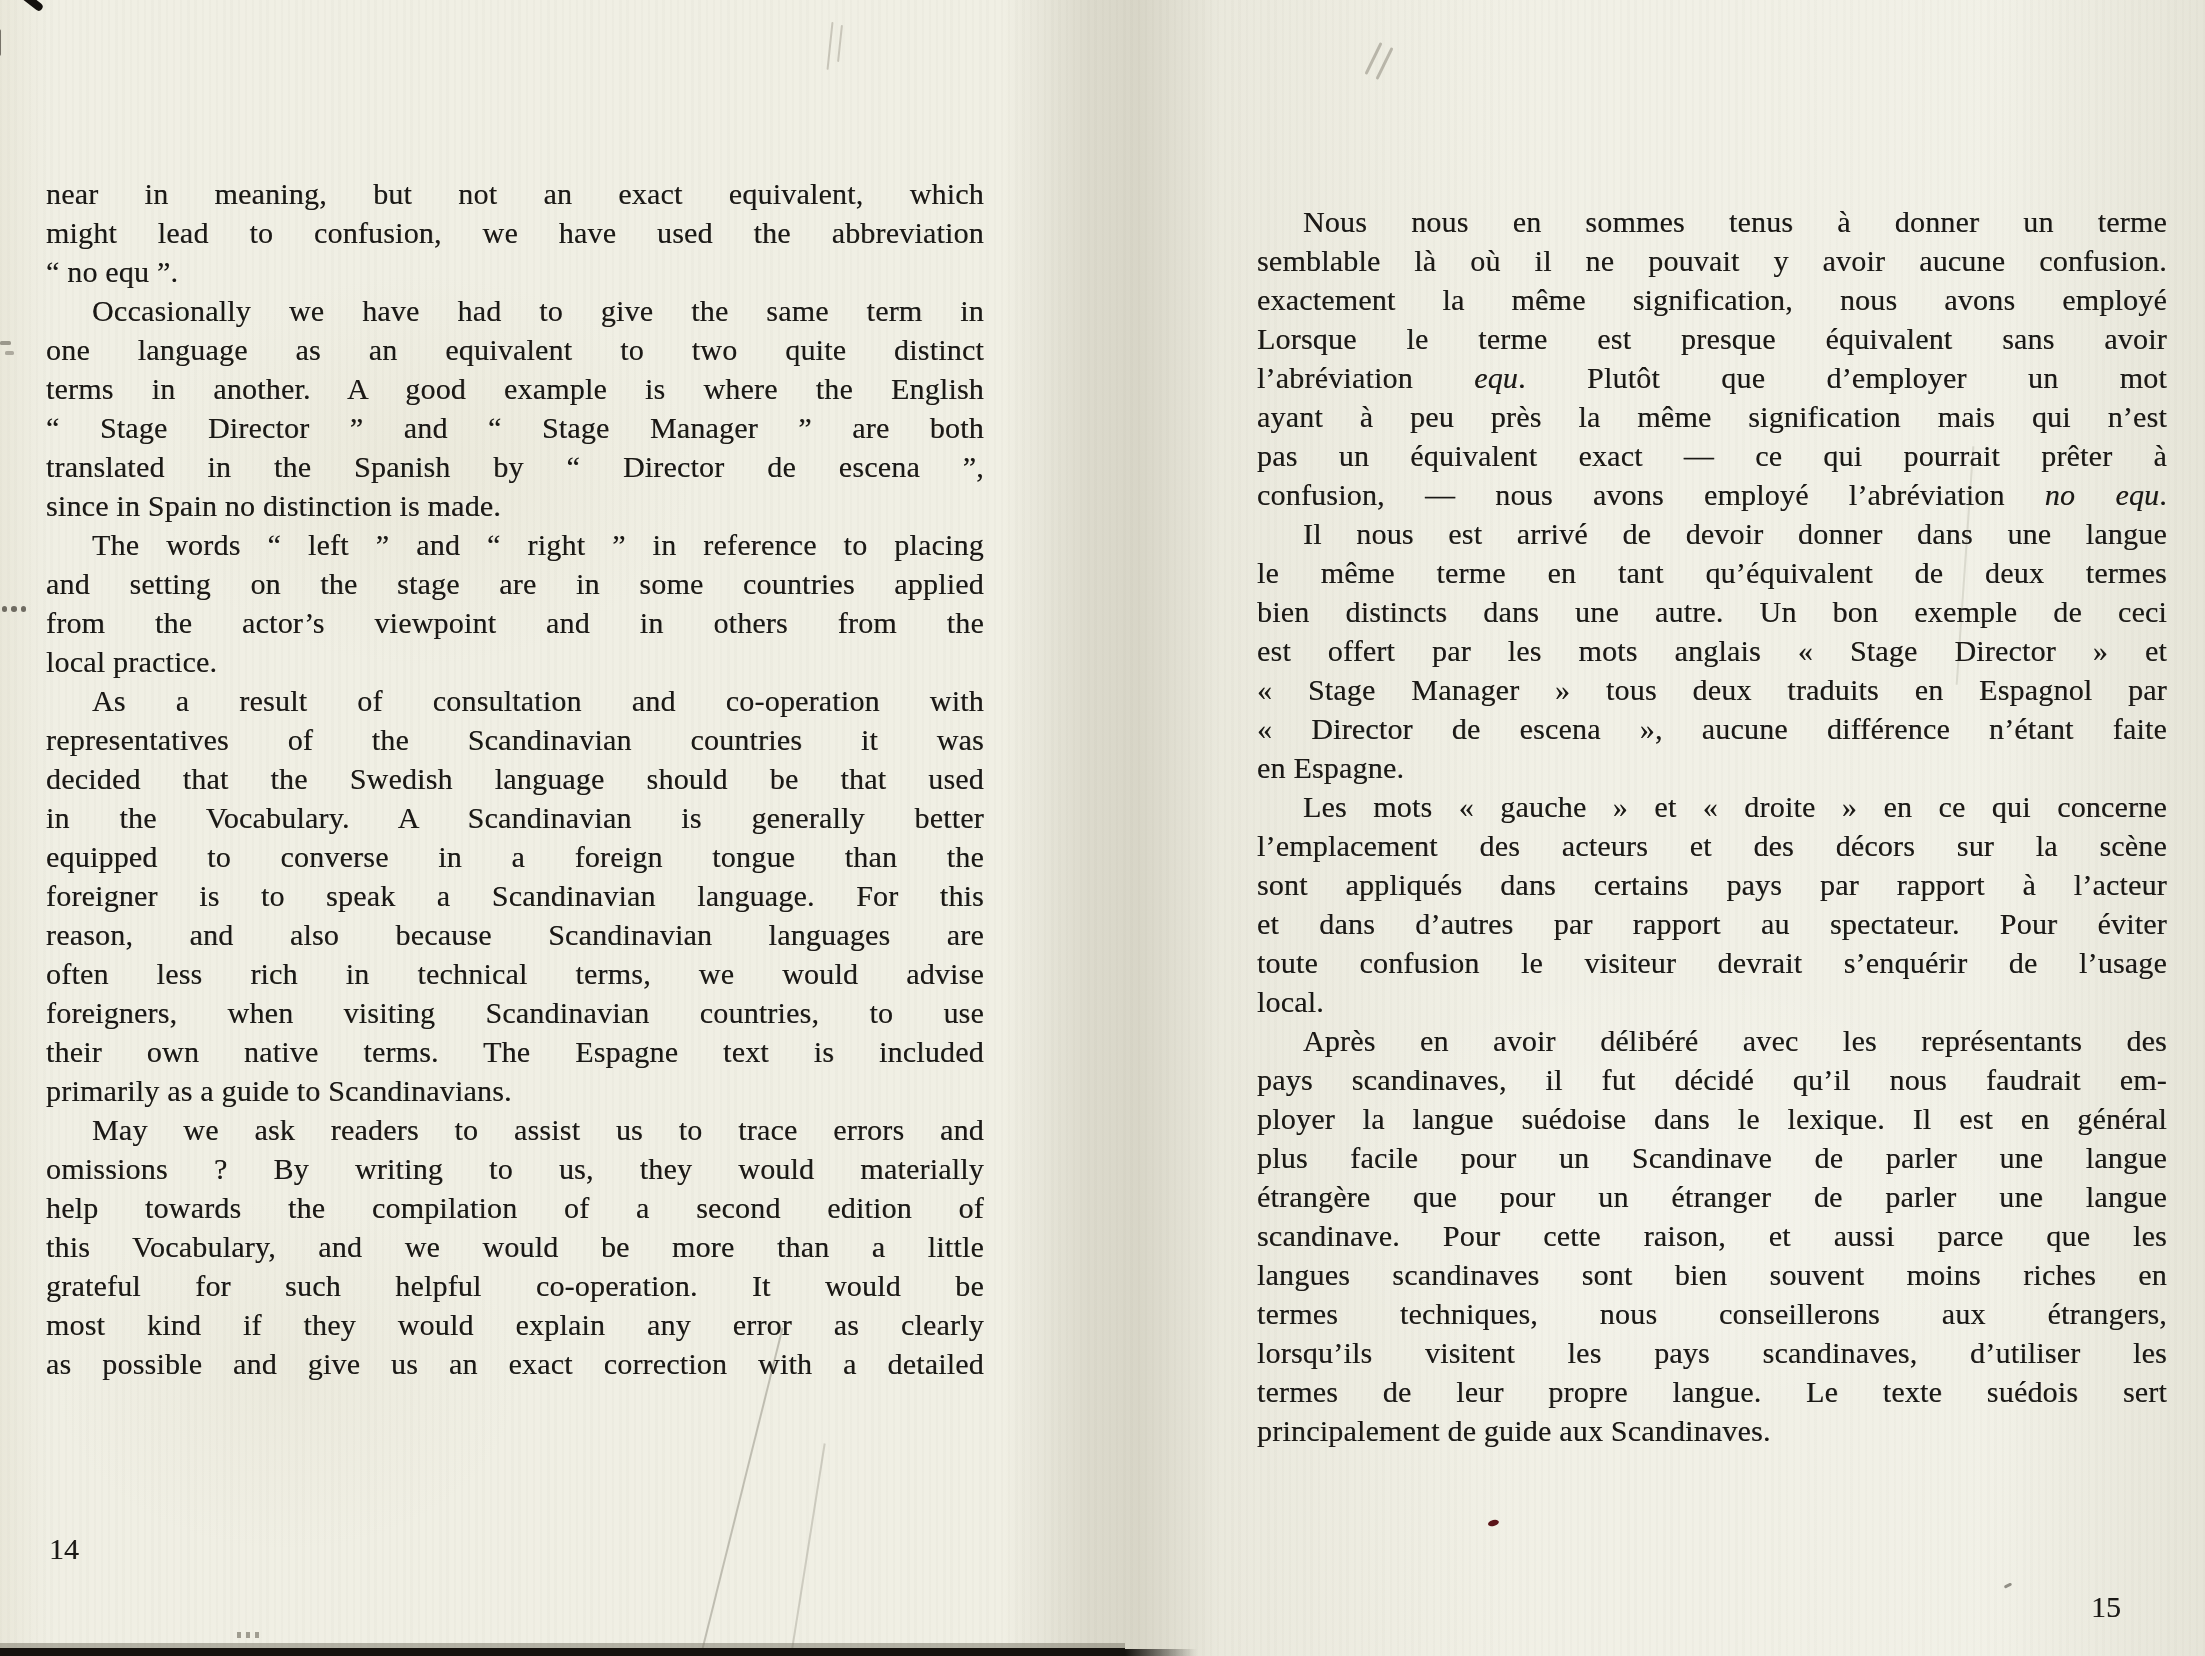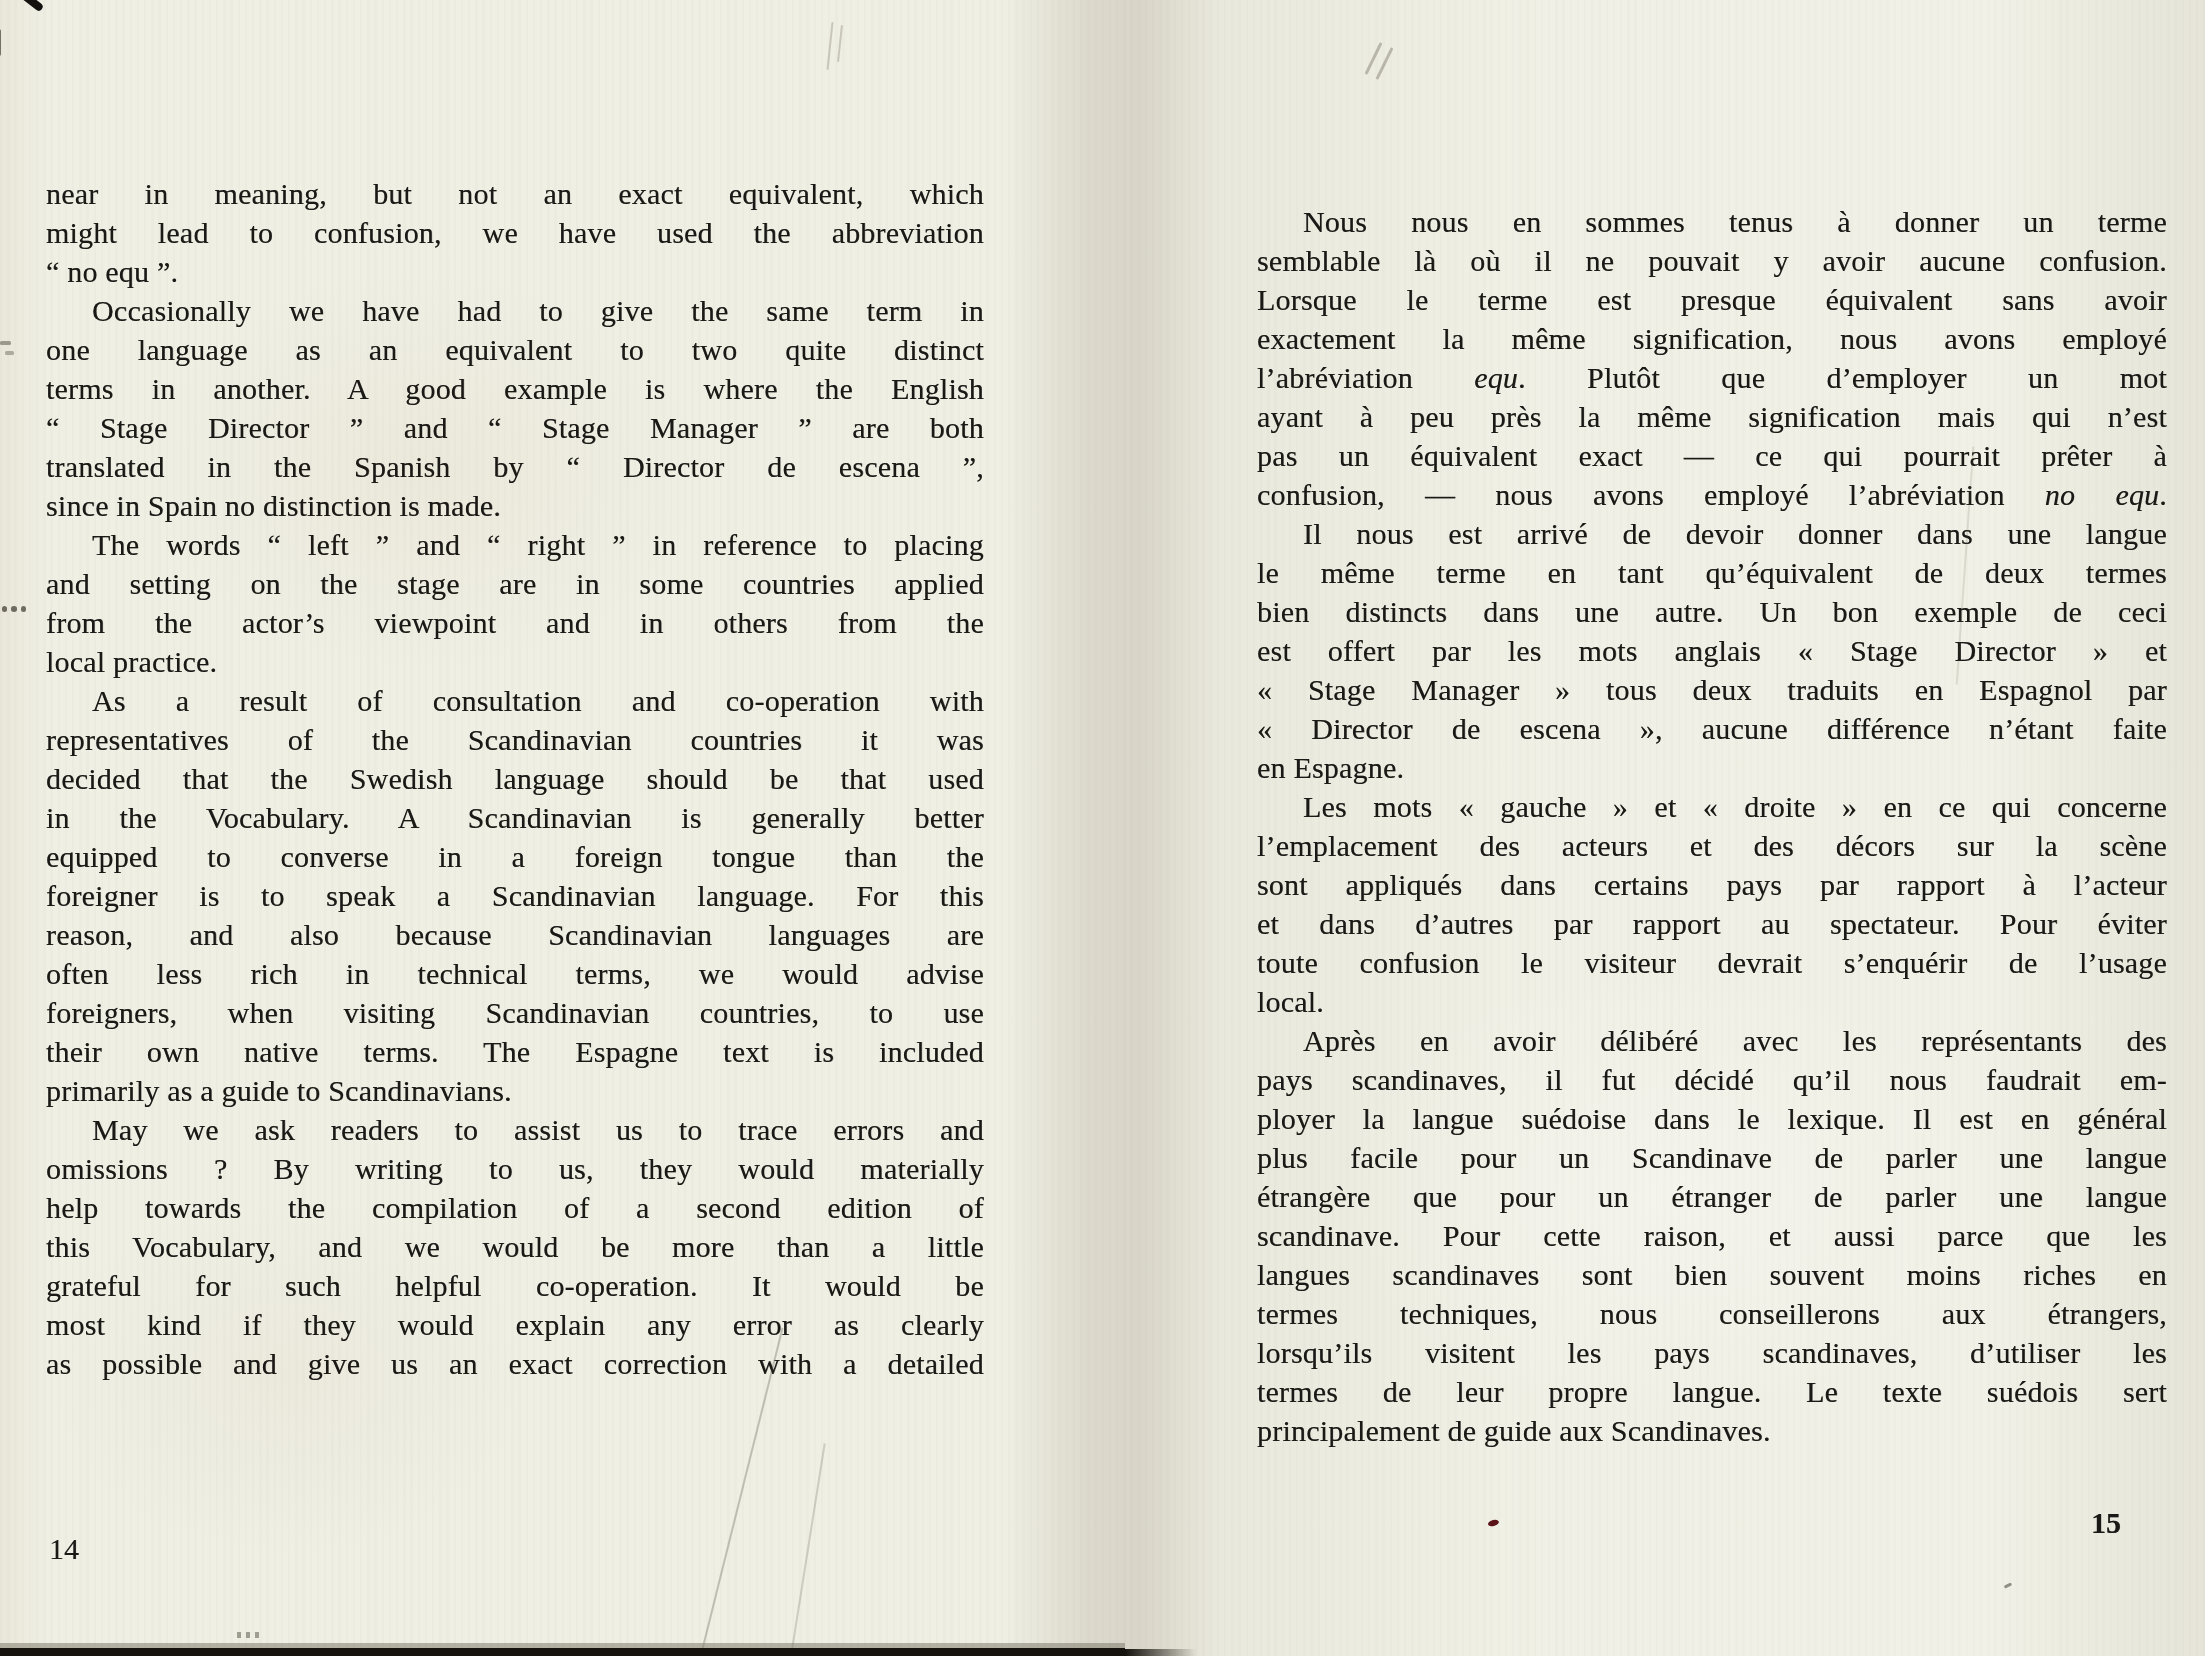--- a/index.html
+++ b/index.html
@@ -58,21 +58,21 @@
   }
   .line.end{text-align-last:left;}
   .line.indent{padding-left:46px;}
   .page-number{
     position:absolute;
     color:var(--ink);
     font-size:30px;
     text-shadow:0.3px 0 0 rgba(27,25,22,0.5);
   }
   .page-number.left{left:49px;top:1532px;}
-  .page-number.right{left:2091px;top:1506px;font-weight:bold;}
+  .page-number.right{left:2091px;top:1590px;}
 
   
   .artifact{position:absolute;pointer-events:none;}
   .corner-mark{
     left:-11px;top:-12.7px;width:59px;height:8px;
     background:#14110e;border-radius:4px;
     transform:rotate(38deg);
   }
   .corner-mark2{
     left:-3.2px;top:29px;width:4px;height:27px;
@@ -148,22 +148,22 @@
         <div class="line">this Vocabulary, and we would be more than a little</div>
         <div class="line">grateful for such helpful co-operation.  It would be</div>
         <div class="line">most kind if they would explain any error as clearly</div>
         <div class="line">as possible and give us an exact correction with a detailed</div>
       </div>
     </div>
   <div class="page-text right">
       <div class="para">
         <div class="line indent">Nous nous en sommes tenus à donner un terme</div>
         <div class="line">semblable là où il ne pouvait y avoir aucune confusion.</div>
+        <div class="line">exactement la même signification, nous avons employé</div>
         <div class="line">Lorsque le terme est presque équivalent sans avoir</div>
-        <div class="line">exactement la même signification, nous avons employé</div>
         <div class="line">l’abréviation <i>equ</i>.  Plutôt que d’employer un  mot</div>
         <div class="line">ayant à peu près la même signification mais qui n’est</div>
         <div class="line">pas un équivalent exact — ce qui pourrait prêter à</div>
         <div class="line">confusion, — nous avons employé l’abréviation <i>no equ</i>.</div>
       </div>
       <div class="para">
         <div class="line indent">Il nous est arrivé de devoir donner dans une langue</div>
         <div class="line">le même terme en tant qu’équivalent de deux termes</div>
         <div class="line">bien distincts dans une autre. Un bon exemple de ceci</div>
         <div class="line">est offert par les mots anglais « Stage Director » et</div>

